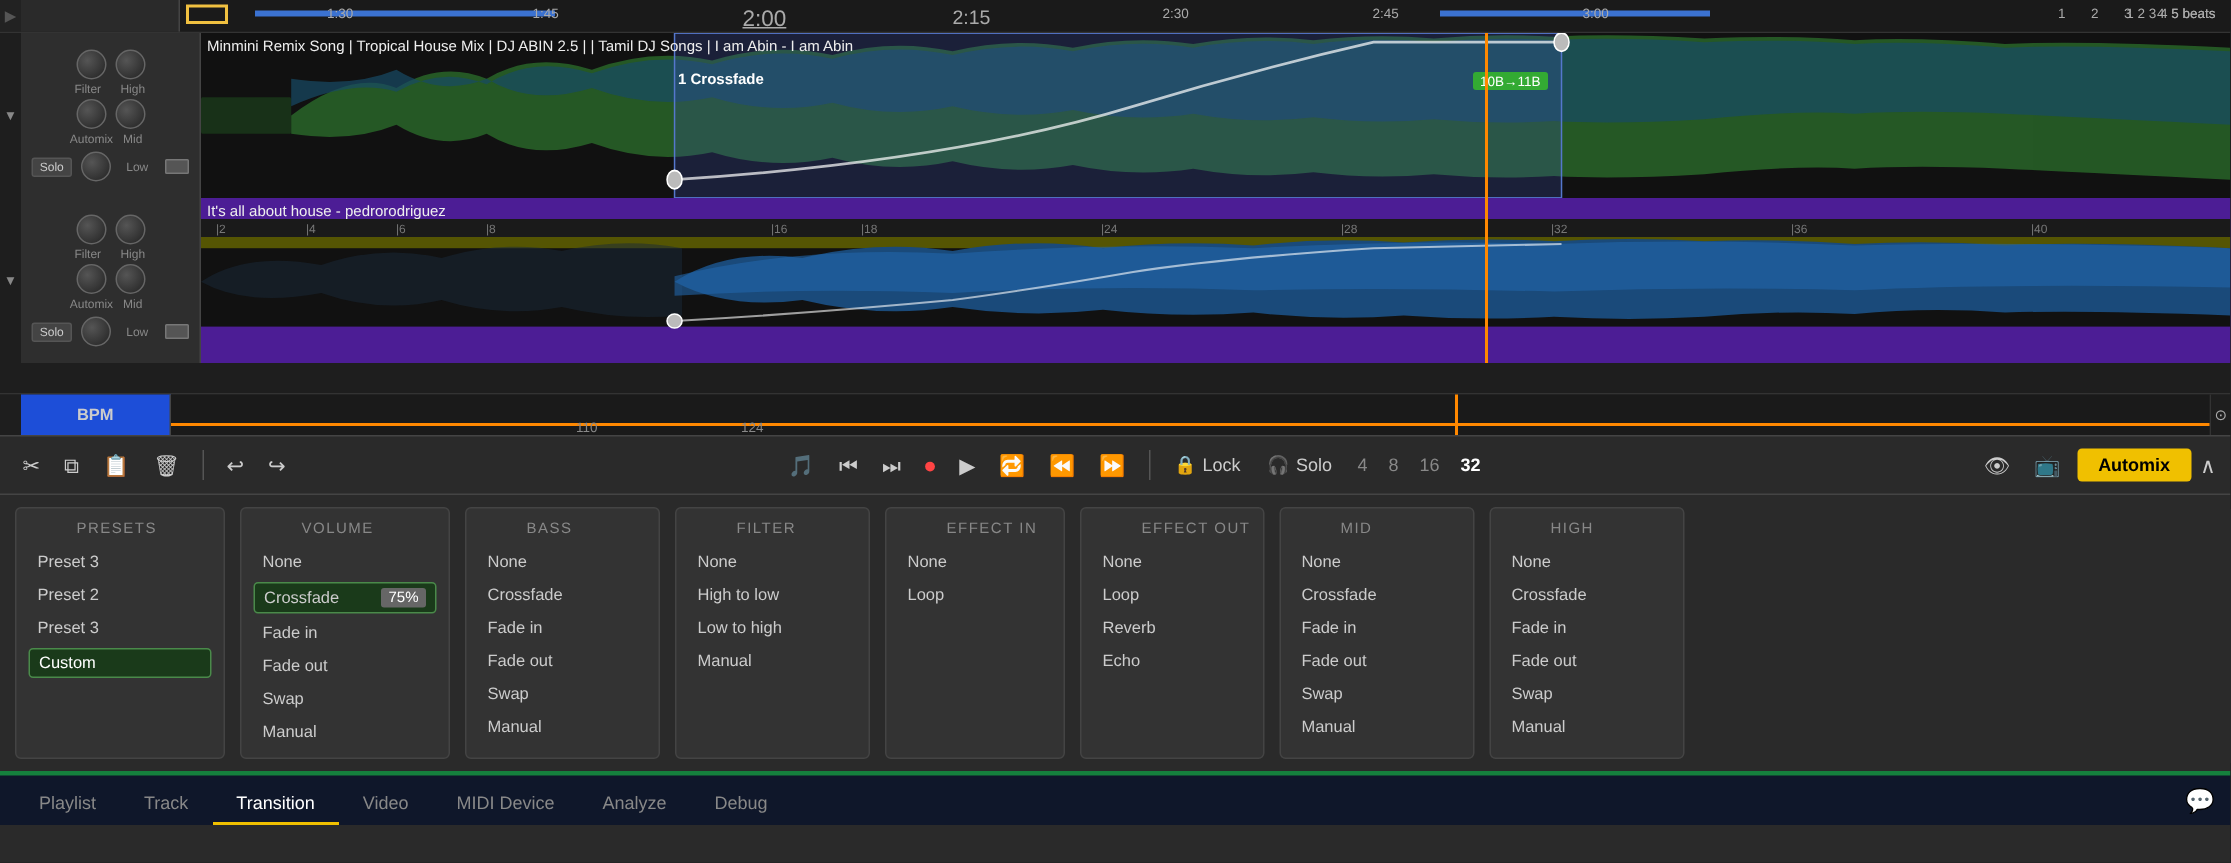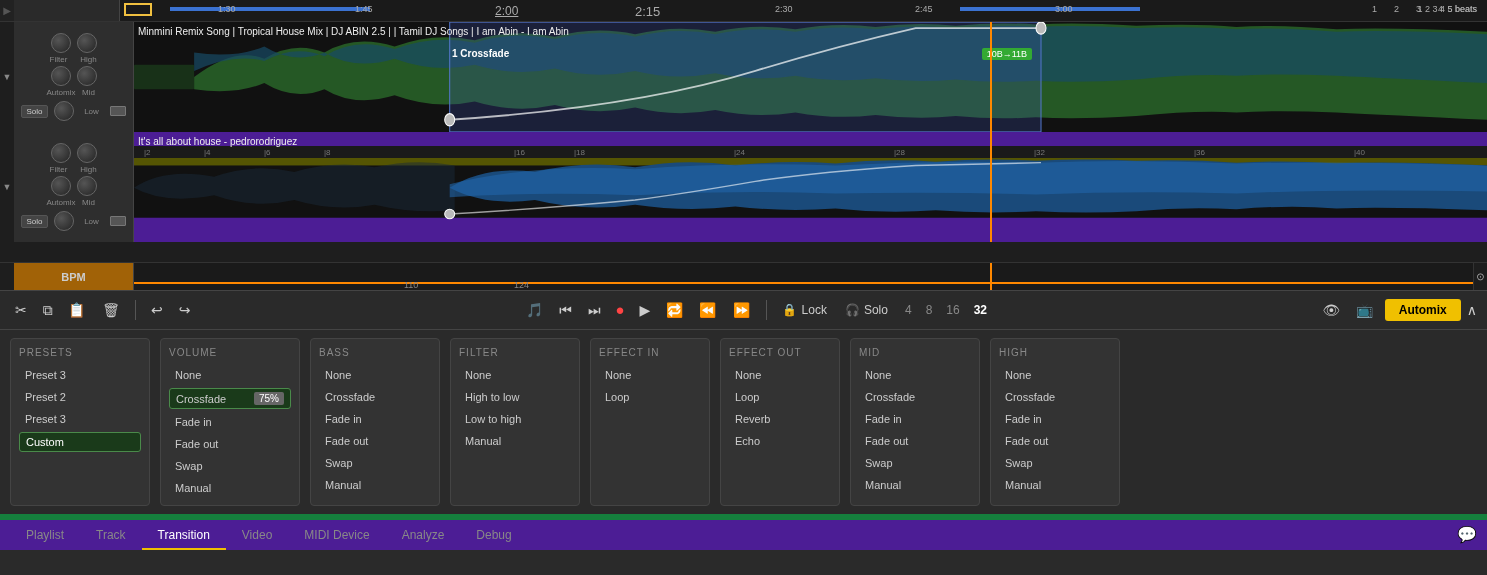--- a/index.html
+++ b/index.html
@@ -114,23 +114,23 @@
     }
 
     
     .bpm-row {
       height: 28px;
       display: flex;
       background: #222;
       border-top: 1px solid #333;
     }
     .bpm-controls {
-      width: 120px;
+      width: 100px;
       flex-shrink: 0;
-      background: #a16207;
+      background: #1d4ed8;
       display: flex;
       align-items: center;
       justify-content: center;
       border-right: 1px solid #444;
     }
     .bpm-label {
       font-size: 11px;
       color: #ccc;
       font-weight: bold;
     }
@@ -270,20 +270,21 @@
       flex-direction: column;
       gap: 4px;
     }
 
     .section-header {
       font-size: 10px;
       color: #888;
       letter-spacing: 1px;
       margin-bottom: 4px;
       text-transform: uppercase;
+      margin-left: 32px;
     }
 
     .option-item {
       font-size: 11px;
       color: #ccc;
       padding: 3px 6px;
       border-radius: 3px;
       cursor: pointer;
       white-space: nowrap;
     }
@@ -297,25 +298,25 @@
       background: #666;
       color: #fff;
       font-size: 10px;
       padding: 1px 5px;
       border-radius: 2px;
     }
 
     
     .bottom-tabs {
       height: 36px;
-      background: #4c1d95;
+      background: #0f172a;
       display: flex;
       align-items: flex-end;
       padding: 0 10px;
-      border-top: 6px solid #15803d;
+      border-top: 3px solid #15803d;
     }
 
     .tab-item {
       padding: 6px 16px;
       font-size: 12px;
       color: #888;
       cursor: pointer;
       border-bottom: 2px solid transparent;
     }
     .tab-item.active {
@@ -357,21 +358,21 @@
     <div style="flex:1; position:relative; height:100%; background:#1a1a1a; overflow:hidden;">
 
       <div style="position:absolute;left:4px;top:3px;width:28px;height:13px;border:2px solid #f0c040;"></div>
 
       <div style="position:absolute;left:50px;top:7px;width:200px;height:4px;background:#4488ff;opacity:0.8;"></div>
 
       <div style="position:absolute;left:840px;top:7px;width:180px;height:4px;background:#4488ff;opacity:0.8;"></div>
 
       <span style="position:absolute;left:98px;top:4px;color:#aaa;font-size:9px;">1:30</span>
       <span style="position:absolute;left:235px;top:4px;color:#aaa;font-size:9px;">1:45</span>
-      <span style="position:absolute;left:375px;top:4px;color:#aaa;font-size:12px;text-decoration:underline;">2:00</span>
+      <span style="position:absolute;left:375px;top:4px;color:#aaa;font-size:15px;text-decoration:underline;">2:00</span>
       <span style="position:absolute;left:515px;top:4px;color:#aaa;font-size:13px;">2:15</span>
       <span style="position:absolute;left:655px;top:4px;color:#aaa;font-size:9px;">2:30</span>
       <span style="position:absolute;left:795px;top:4px;color:#aaa;font-size:9px;">2:45</span>
       <span style="position:absolute;left:935px;top:4px;color:#aaa;font-size:9px;">3:00</span>
 
       <span style="position:absolute;right:10px;top:4px;color:#aaa;font-size:9px;">1  2  3  4  5 beats</span>
 
       <span style="position:absolute;right:110px;top:4px;color:#aaa;font-size:9px;">1</span>
       <span style="position:absolute;right:88px;top:4px;color:#aaa;font-size:9px;">2</span>
       <span style="position:absolute;right:66px;top:4px;color:#aaa;font-size:9px;">3</span>

